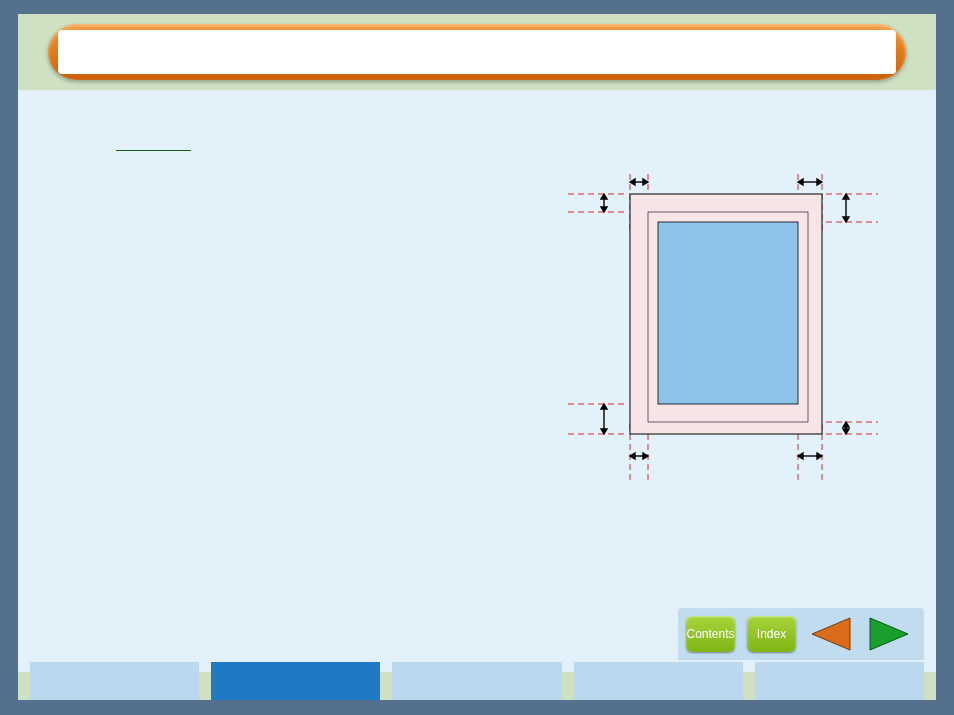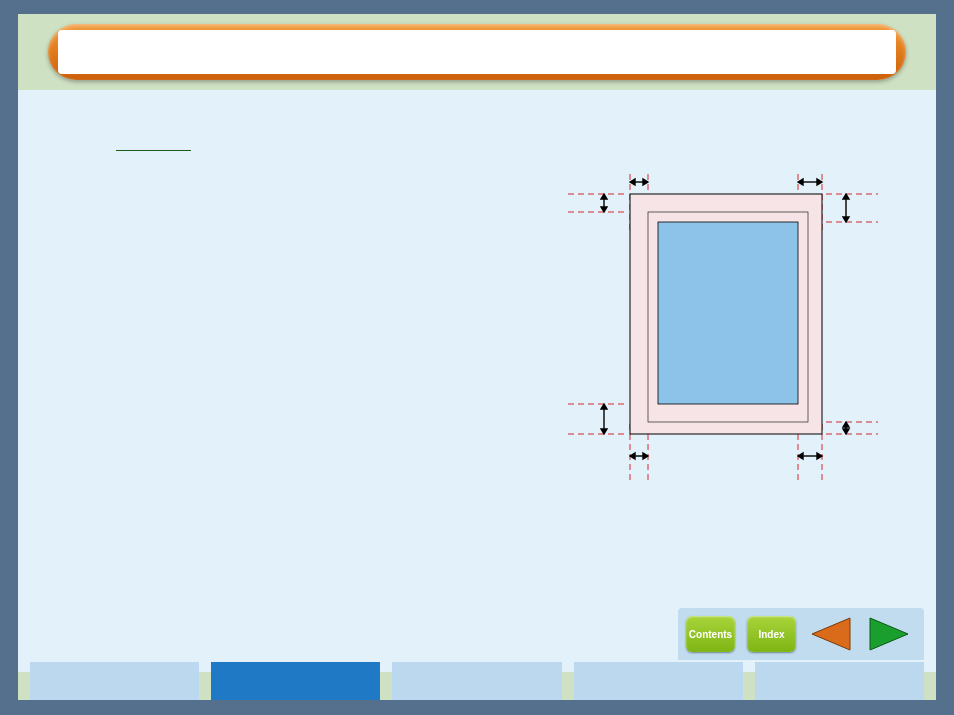--- a/index.html
+++ b/index.html
@@ -71,22 +71,22 @@
     border-radius: 4px 4px 0 0;
   }
   .pill-btn {
     width: 49px;
     height: 36px;
     border-radius: 6px;
     display: flex;
     align-items: center;
     justify-content: center;
     color: #fff;
-    font-size: 10px;
-    font-weight: bold;
+    font-size: 12px;
+    font-weight: normal;
     box-shadow: inset 0 1px 2px rgba(255,255,255,0.5), 0 1px 2px rgba(0,0,0,0.4);
     cursor: pointer;
     user-select: none;
   }
   .pill-green { background: linear-gradient(to bottom, #a8d43a, #7eb514); }
   .tri-btn {
     width: 46px;
     height: 36px;
     cursor: pointer;
   }

